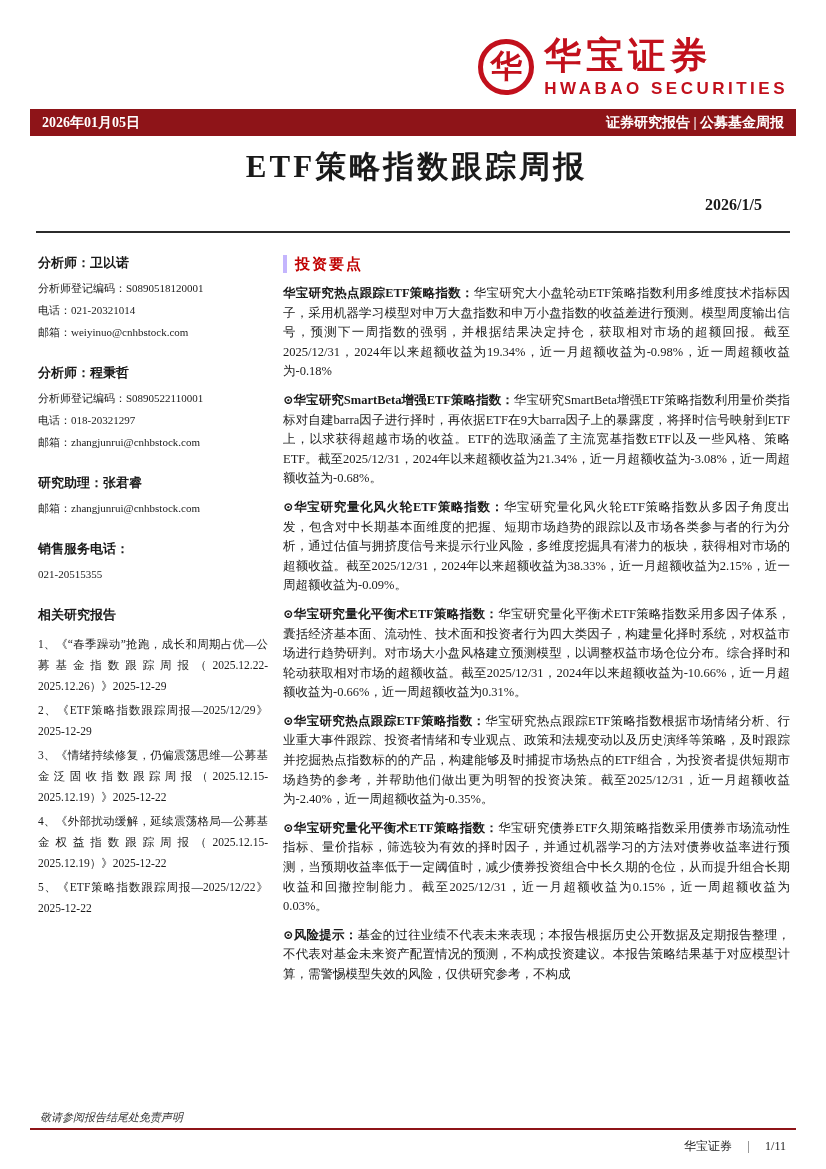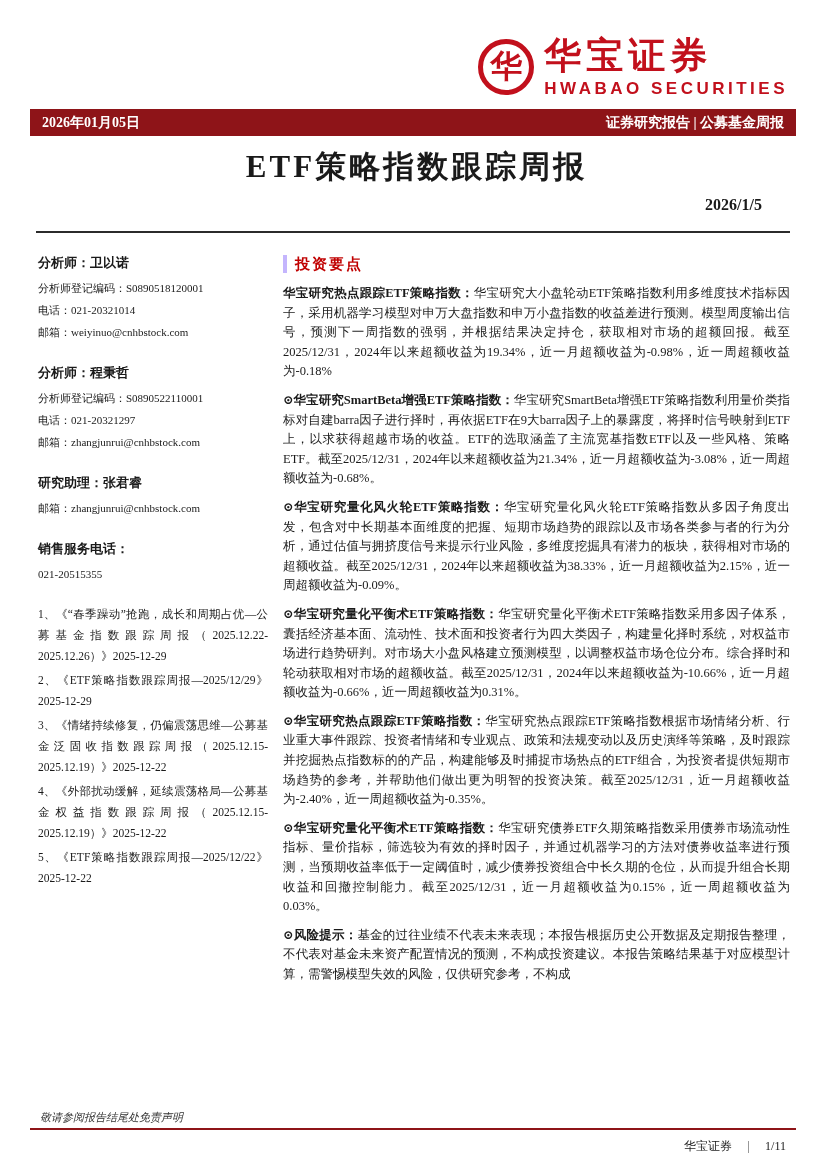--- a/index.html
+++ b/index.html
@@ -97,35 +97,36 @@
     <div class="analyst-block">
       <div class="analyst-title">分析师：卫以诺</div>
       <div class="analyst-detail">分析师登记编码：S0890518120001</div>
       <div class="analyst-detail">电话：021-20321014</div>
       <div class="analyst-detail">邮箱：weiyinuo@cnhbstock.com</div>
     </div>
 
     <div class="analyst-block">
       <div class="analyst-title">分析师：程秉哲</div>
       <div class="analyst-detail">分析师登记编码：S0890522110001</div>
-      <div class="analyst-detail">电话：021-20321297</div>
+      <div class="analyst-detail">电话：018-20321297</div>
       <div class="analyst-detail">邮箱：zhangjunrui@cnhbstock.com</div>
     </div>
 
     <div class="analyst-block">
       <div class="analyst-title">研究助理：张君睿</div>
       <div class="analyst-detail">邮箱：zhangjunrui@cnhbstock.com</div>
     </div>
 
     <div class="analyst-block">
       <div class="analyst-title">销售服务电话：</div>
       <div class="analyst-detail">021-20515355</div>
     </div>
 
     <div class="related">
+      <div class="related-heading">相关研究报告</div>
       <p class="related-item">1、《“春季躁动”抢跑，成长和周期占优—公募基金指数跟踪周报（2025.12.22-2025.12.26）》2025-12-29</p>
       <p class="related-item">2、《ETF策略指数跟踪周报—2025/12/29》2025-12-29</p>
       <p class="related-item">3、《情绪持续修复，仍偏震荡思维—公募基金泛固收指数跟踪周报（2025.12.15-2025.12.19）》2025-12-22</p>
       <p class="related-item">4、《外部扰动缓解，延续震荡格局—公募基金权益指数跟踪周报（2025.12.15-2025.12.19）》2025-12-22</p>
       <p class="related-item">5、《ETF策略指数跟踪周报—2025/12/22》2025-12-22</p>
     </div>
 
   </aside>
 
   <main class="main">

